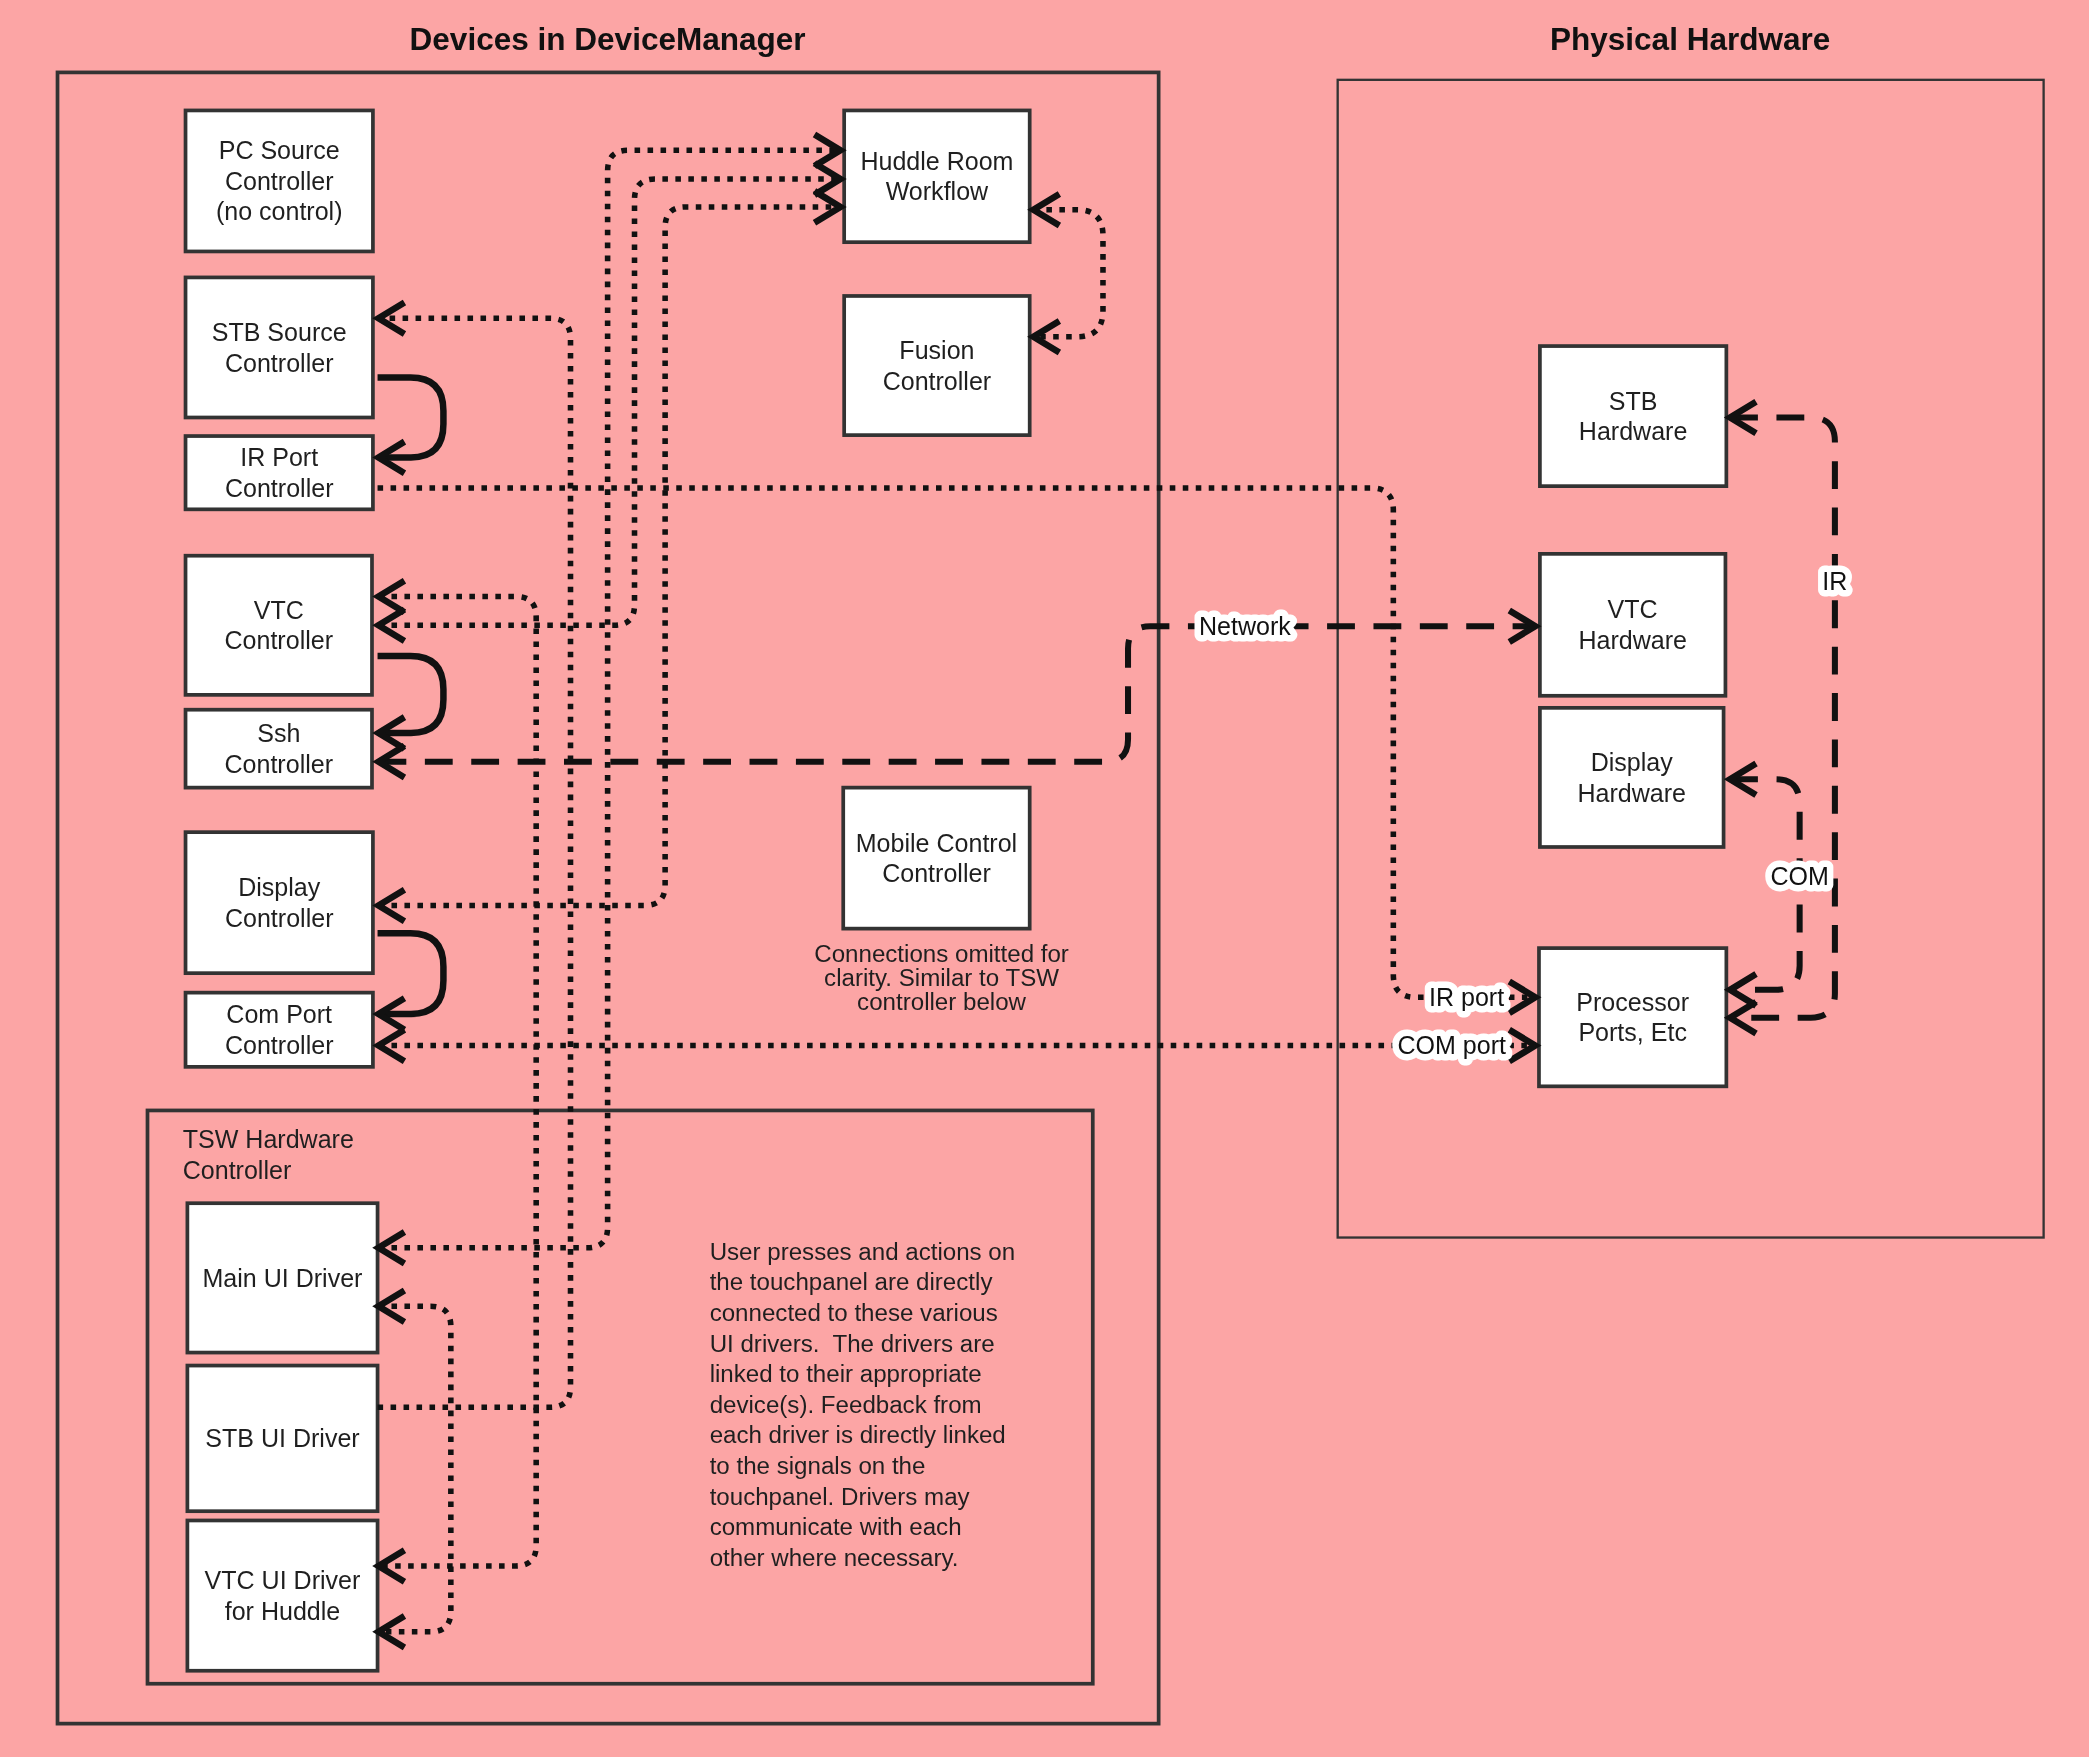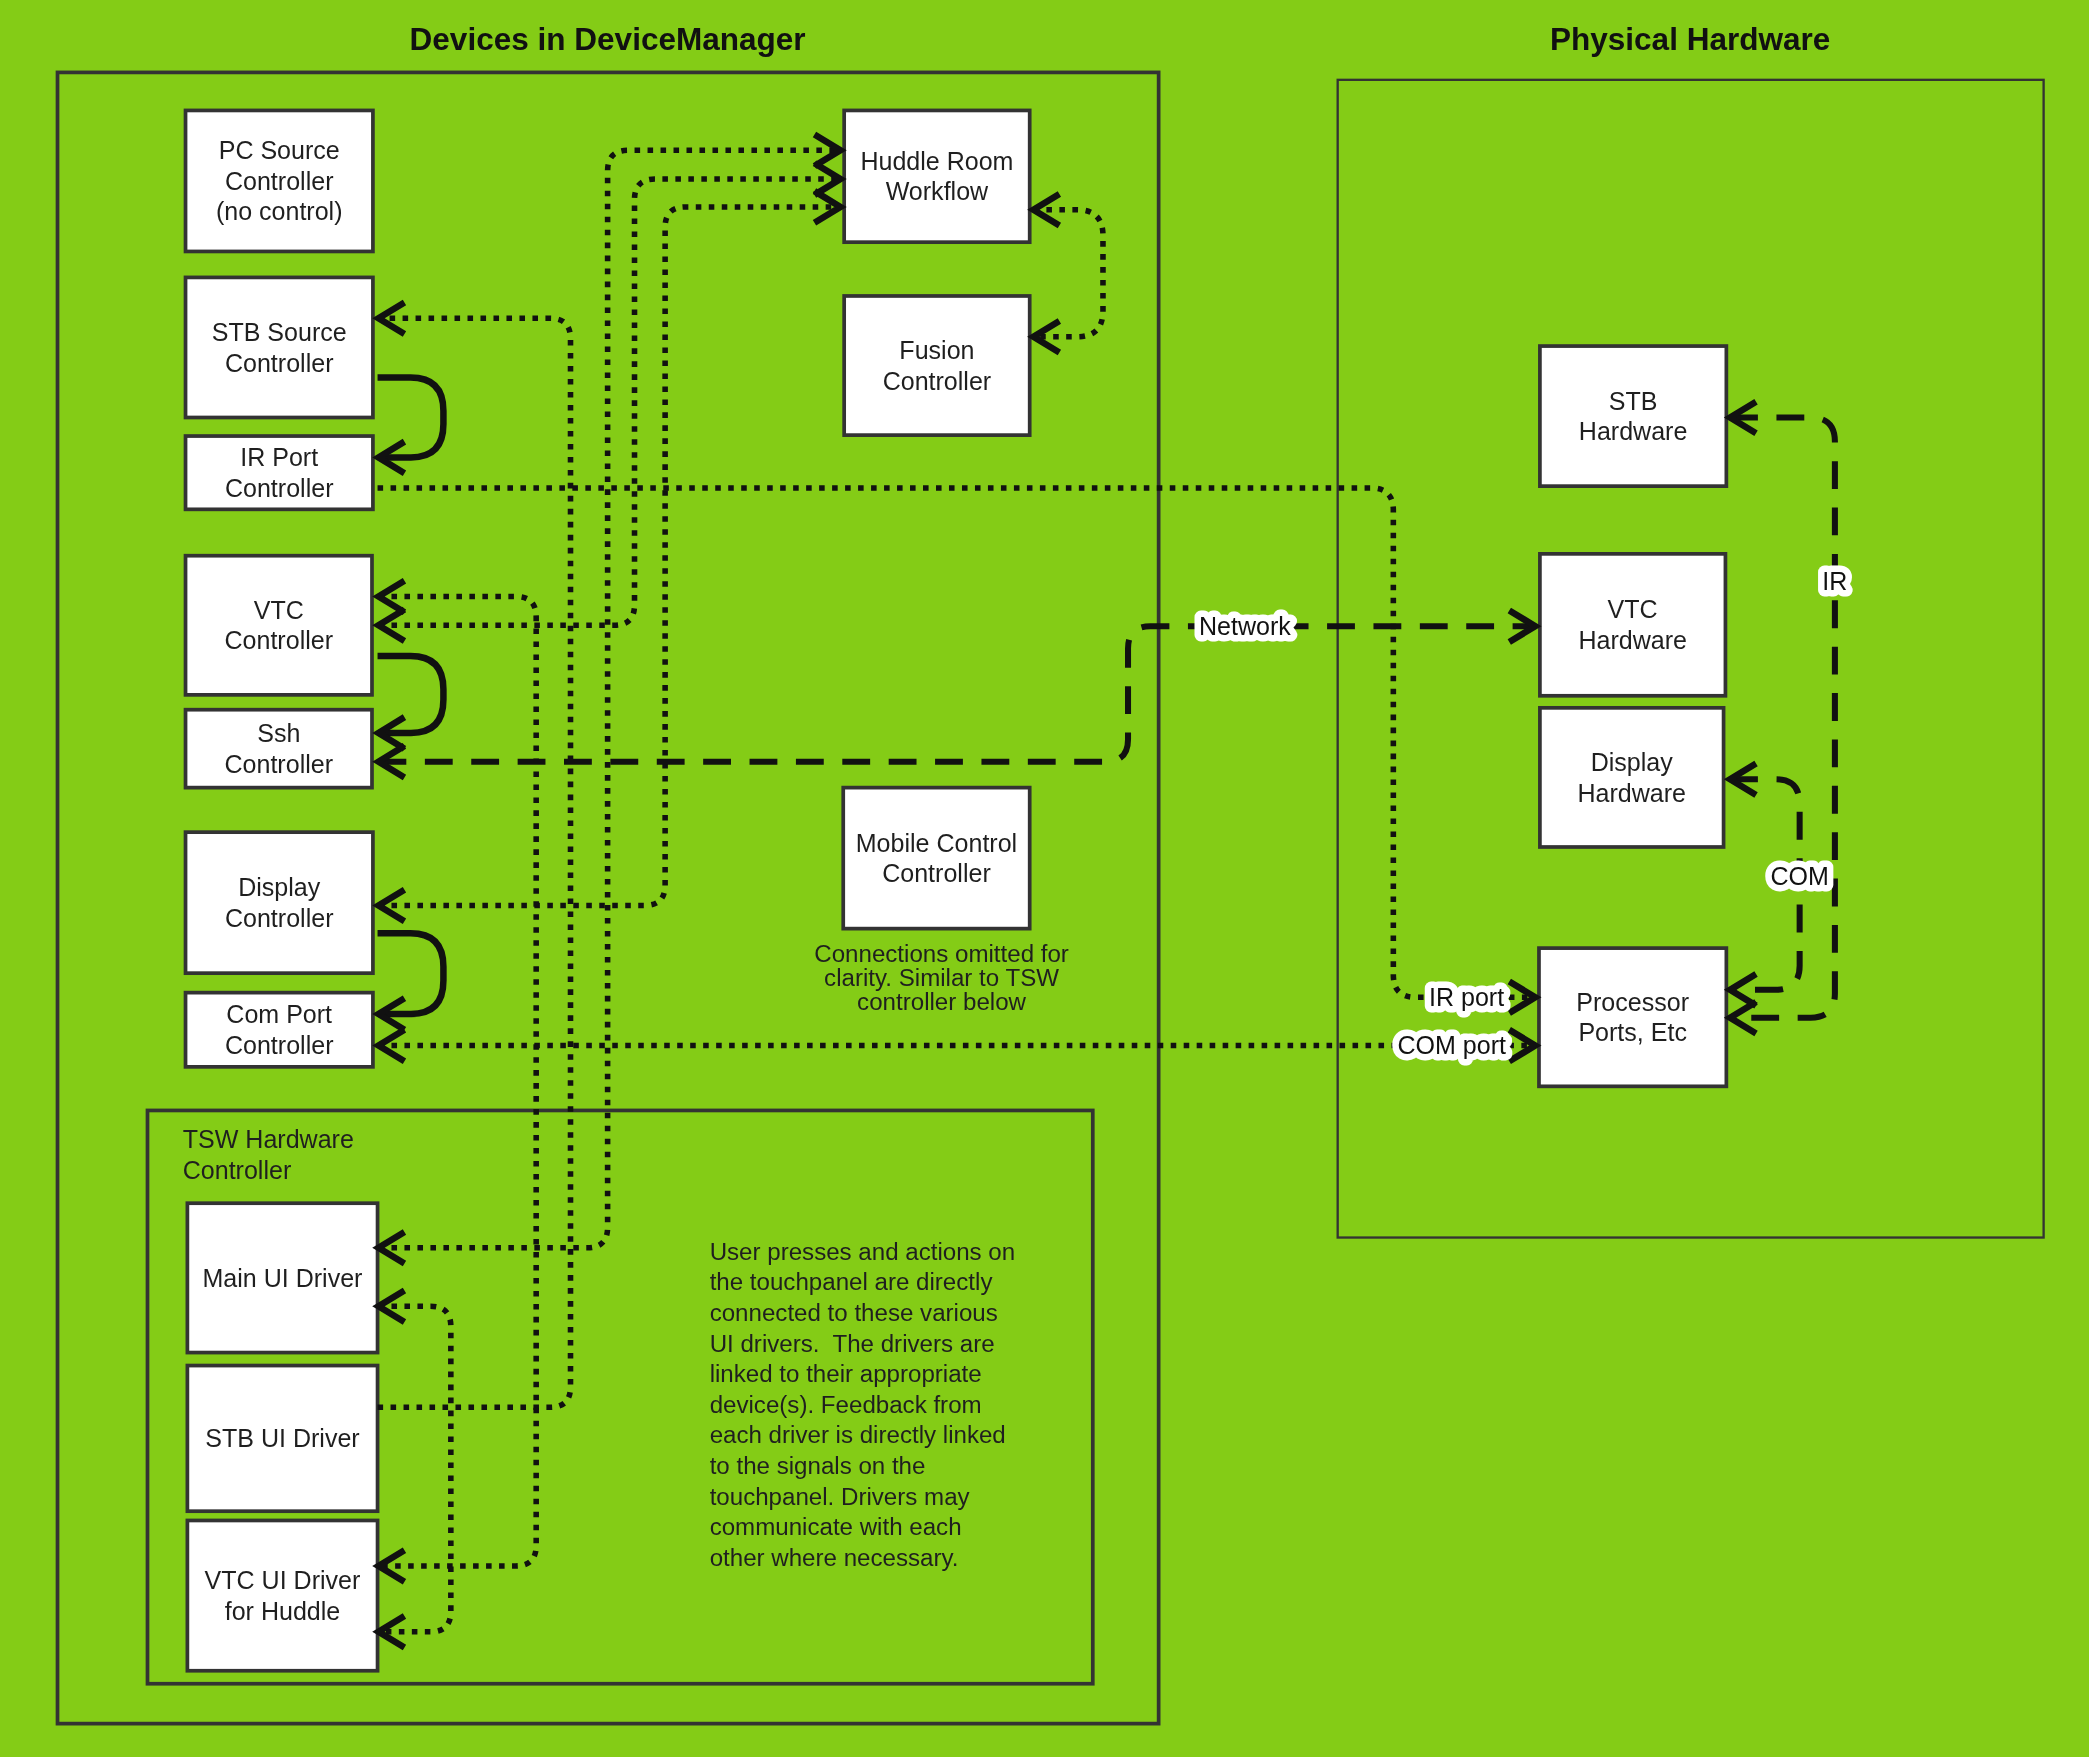--- a/index.html
+++ b/index.html
@@ -1,16 +1,16 @@
 <!DOCTYPE html>
 <html style="font-size:15px"><head>
 <meta charset="utf-8">
 <style>
   html,body{margin:0;padding:0;background:#ffffff;}
-  .stage{width:2090px;height:1758px;position:relative;background:#84cc16;
+  .stage{width:2090px;height:1758px;position:relative;background:#fca5a5;
          font-family:"Liberation Sans", sans-serif;}
   svg{display:block;}
   .title{font:bold 34px "Liberation Sans", sans-serif;fill:#111;}
   .node-rect{fill:#ffffff;stroke:#333333;stroke-width:4;}
   .container-rect{fill:none;stroke:#333333;}
   .node-text{font:27px "Liberation Sans", sans-serif;fill:#1f1f1f;}
   .anno-text{font:26px "Liberation Sans", sans-serif;fill:#1f1f1f;white-space:pre;}
   .edge{fill:none;stroke:#111111;}
   .edge.dotted{stroke-width:6;stroke-dasharray:6 8;}
   .edge.dashed{stroke-width:6.5;stroke-dasharray:30 20;}

